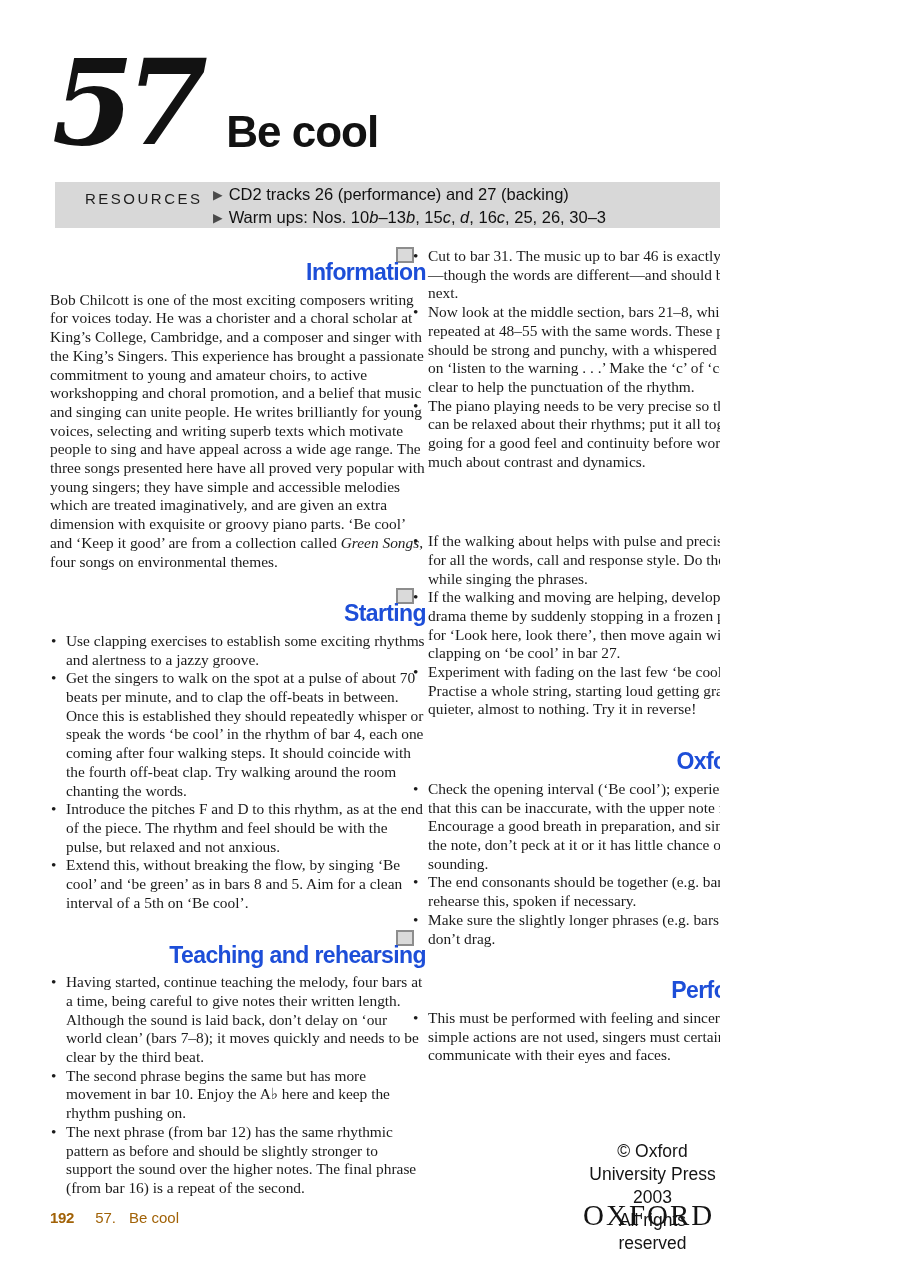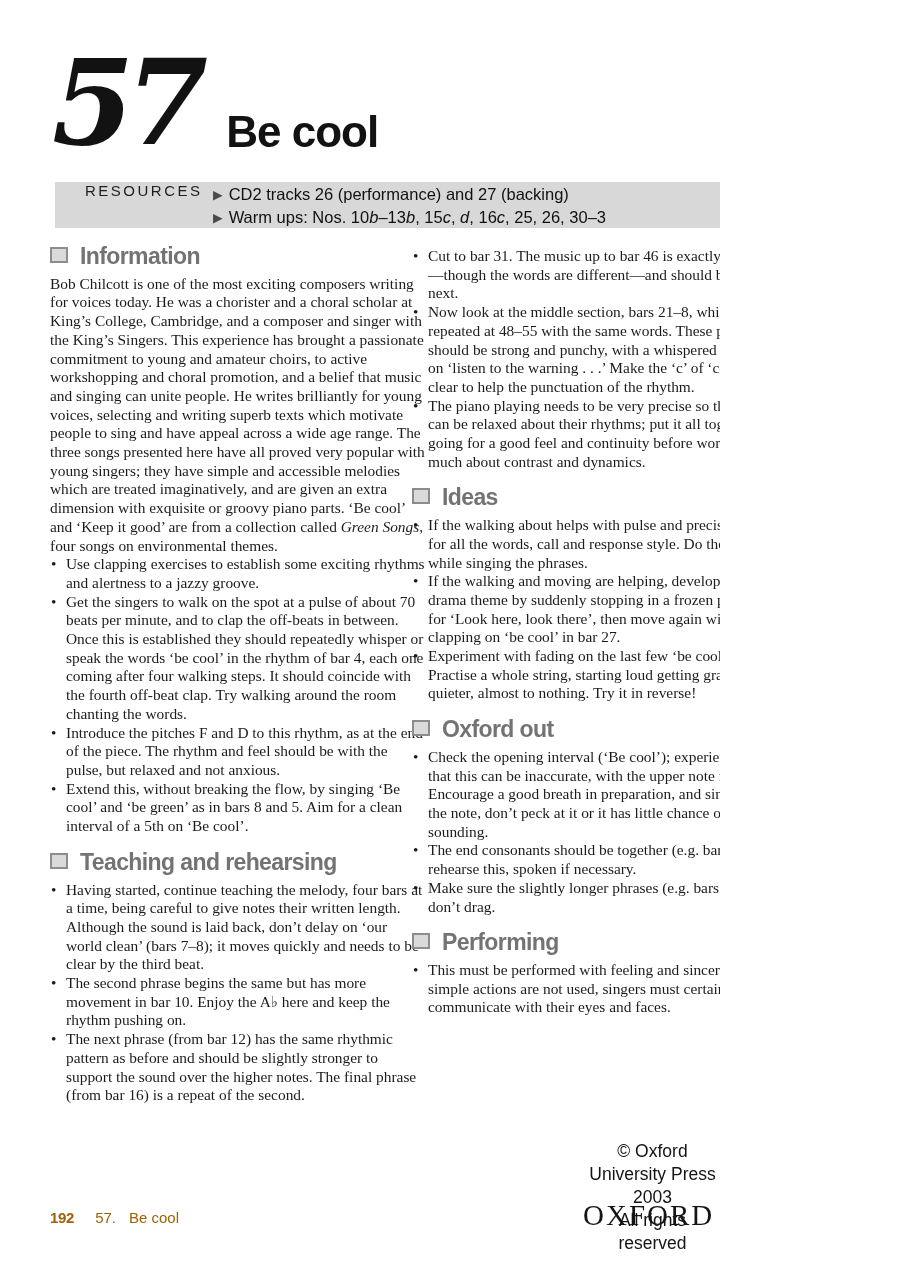--- a/index.html
+++ b/index.html
@@ -17,33 +17,34 @@
     font-family:"Liberation Sans",sans-serif;font-weight:bold;
     font-size:44px;letter-spacing:-1px;color:#121212;
     margin-left:26px;padding-bottom:8px;
   }
   
   .resources-bar{
     position:absolute;left:55px;top:163px;width:750px;height:46px;
     background:#d8d8d8;font-family:"Liberation Sans",sans-serif;
   }
   .resources-label{
-    position:absolute;left:30px;top:0;font-size:15px;letter-spacing:2.5px;color:#1e1e1e;
+    position:absolute;left:30px;top:8px;font-size:15px;letter-spacing:2.5px;color:#1e1e1e;
   }
   .resources-items{position:absolute;left:158px;top:2px;font-size:16.5px;line-height:20.5px;color:#111;}
   .res-item{display:flex;align-items:baseline;}
   .res-tri{font-size:12.5px;color:#4a4a4a;margin-right:6px;position:relative;top:-1px;}
   
   .col{position:absolute;top:228px;font-size:15.4px;line-height:18.7px;}
   .col-left{left:50px;width:376px;}
   .col-right{left:412px;width:376px;}
   .section-heading{
-    display:flex;align-items:flex-start;font-family:"Liberation Sans",sans-serif;
-    font-weight:bold;font-size:23px;letter-spacing:-0.6px;color:#737373;
+    display:flex;align-items:flex-end;font-family:"Liberation Sans",sans-serif;
+    font-weight:bold;font-size:23px;letter-spacing:-0.6px;color:#1d4ed8;
     margin:17px 0 9px 0;
+    flex-direction:column;
   }
   .section:first-child .section-heading{margin-top:0;}
   .checkbox{
     width:14px;height:12px;background:#dadada;border:2.5px solid #8d8d8d;
     margin-right:12px;flex:0 0 auto;
   }
   .para{margin:0;}
   .bullets{list-style:none;margin:0;padding:0;}
   .bullet{position:relative;padding-left:16px;}
   .bullet::before{content:"\2022";position:absolute;left:1px;top:0;}
@@ -92,20 +93,24 @@
 
   <div class="col col-left" id="col-left">
       <div class="section">
         <div class="section-heading">
           <span class="checkbox"></span>
           <span>Information</span>
         </div>
         <p class="para"><span>Bob Chilcott is one of the most exciting composers writing for voices today. He was a chorister and a choral scholar at King’s College, Cambridge, and a composer and singer with the King’s Singers. This experience has brought a passionate commitment to young and amateur choirs, to active workshopping and choral promotion, and a belief that music and singing can unite people. He writes brilliantly for young voices, selecting and writing superb texts which motivate people to sing and have appeal across a wide age range. The three songs presented here have all proved very popular with young singers; they have simple and accessible melodies which are treated imaginatively, and are given an extra dimension with exquisite or groovy piano parts. ‘Be cool’ and ‘Keep it good’ are from a collection called </span><span class="it">Green Songs</span><span>, four songs on environmental themes.</span></p>
       </div>
       <div class="section">
+        <div class="section-heading">
+          <span class="checkbox"></span>
+          <span>Starting</span>
+        </div>
         <ul class="bullets">
           <li class="bullet"><span>Use clapping exercises to establish some exciting rhythms and alertness to a jazzy groove.</span></li>
           <li class="bullet"><span>Get the singers to walk on the spot at a pulse of about 70 beats per minute, and to clap the off-beats in between. Once this is established they should repeatedly whisper or speak the words ‘be cool’ in the rhythm of bar 4, each one coming after four walking steps. It should coincide with the fourth off-beat clap. Try walking around the room chanting the words.</span></li>
           <li class="bullet"><span>Introduce the pitches F and D to this rhythm, as at the end of the piece. The rhythm and feel should be with the pulse, but relaxed and not anxious.</span></li>
           <li class="bullet"><span>Extend this, without breaking the flow, by singing ‘Be cool’ and ‘be green’ as in bars 8 and 5. Aim for a clean interval of a 5th on ‘Be cool’.</span></li>
         </ul>
       </div>
       <div class="section">
         <div class="section-heading">
           <span class="checkbox"></span>

